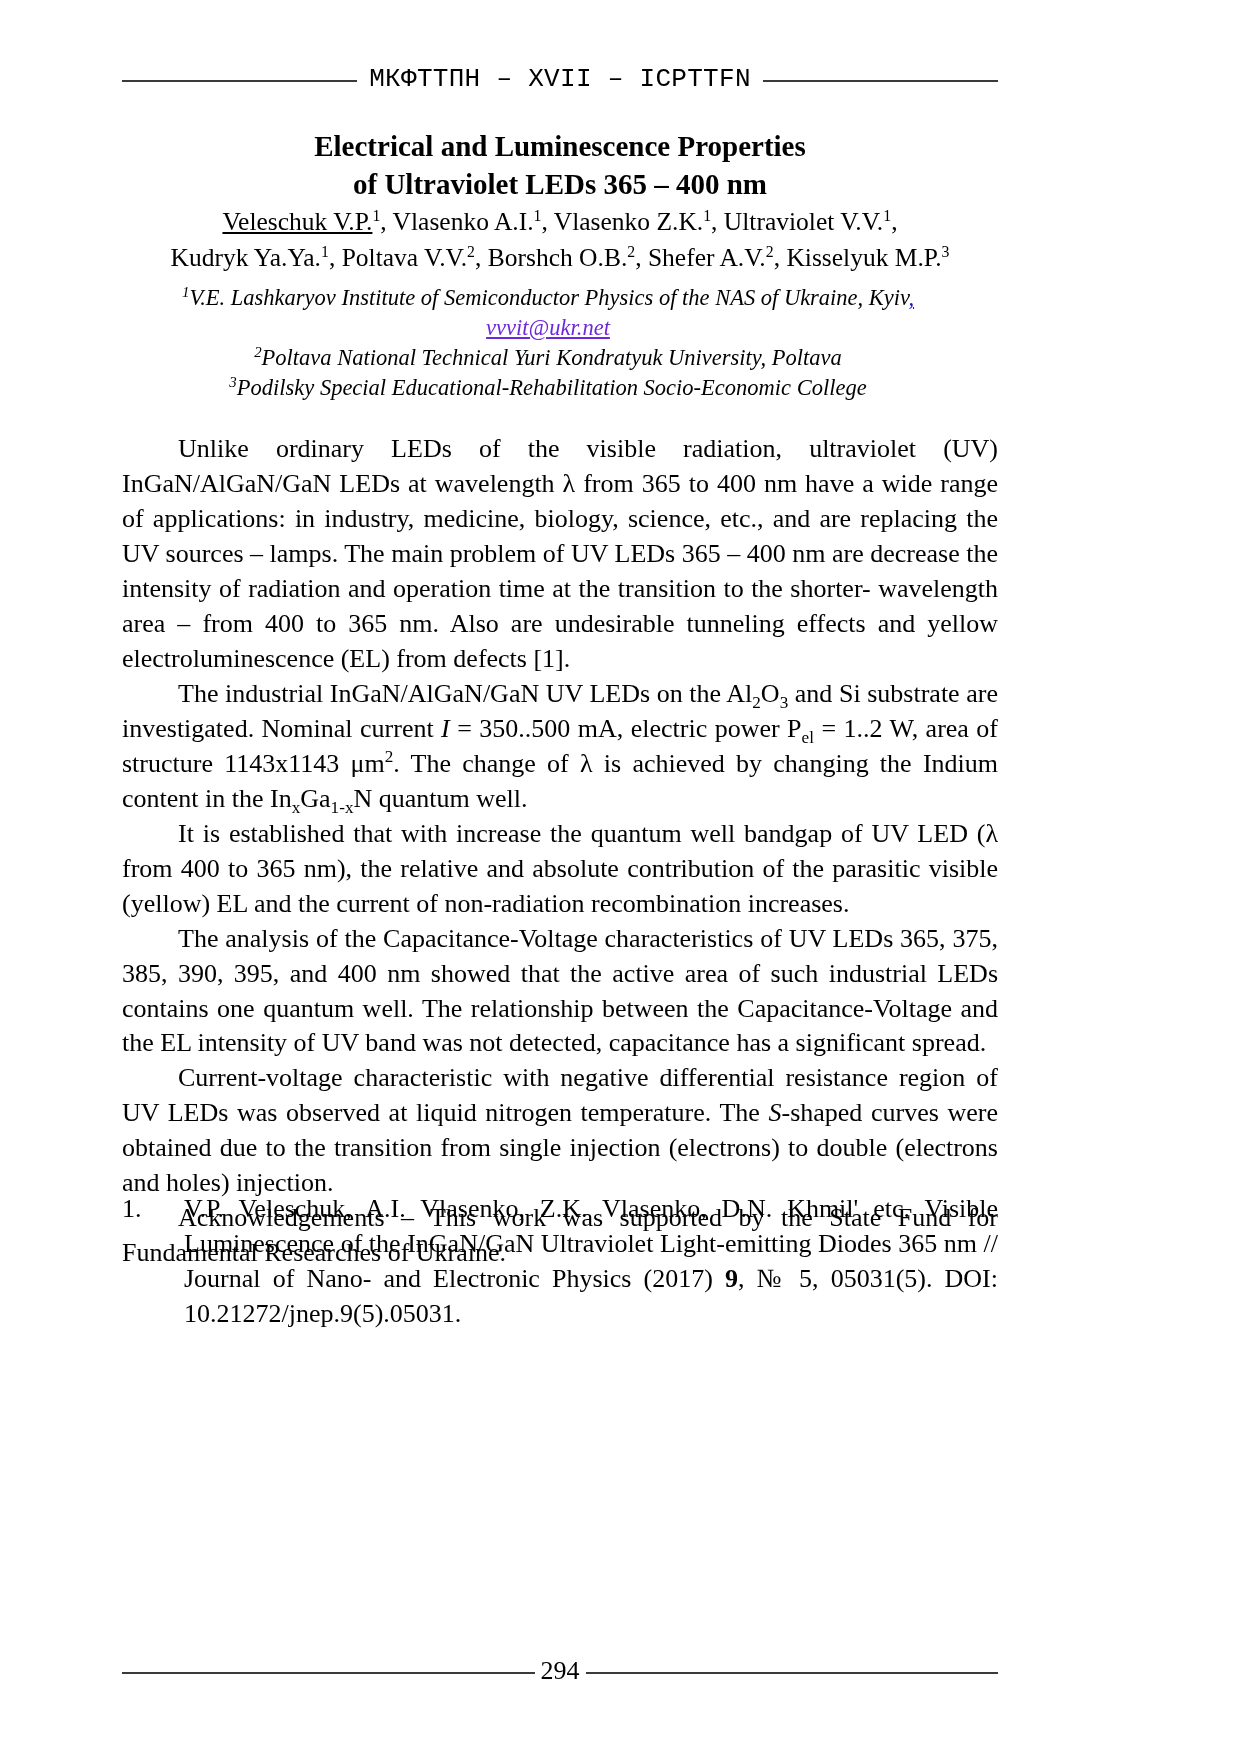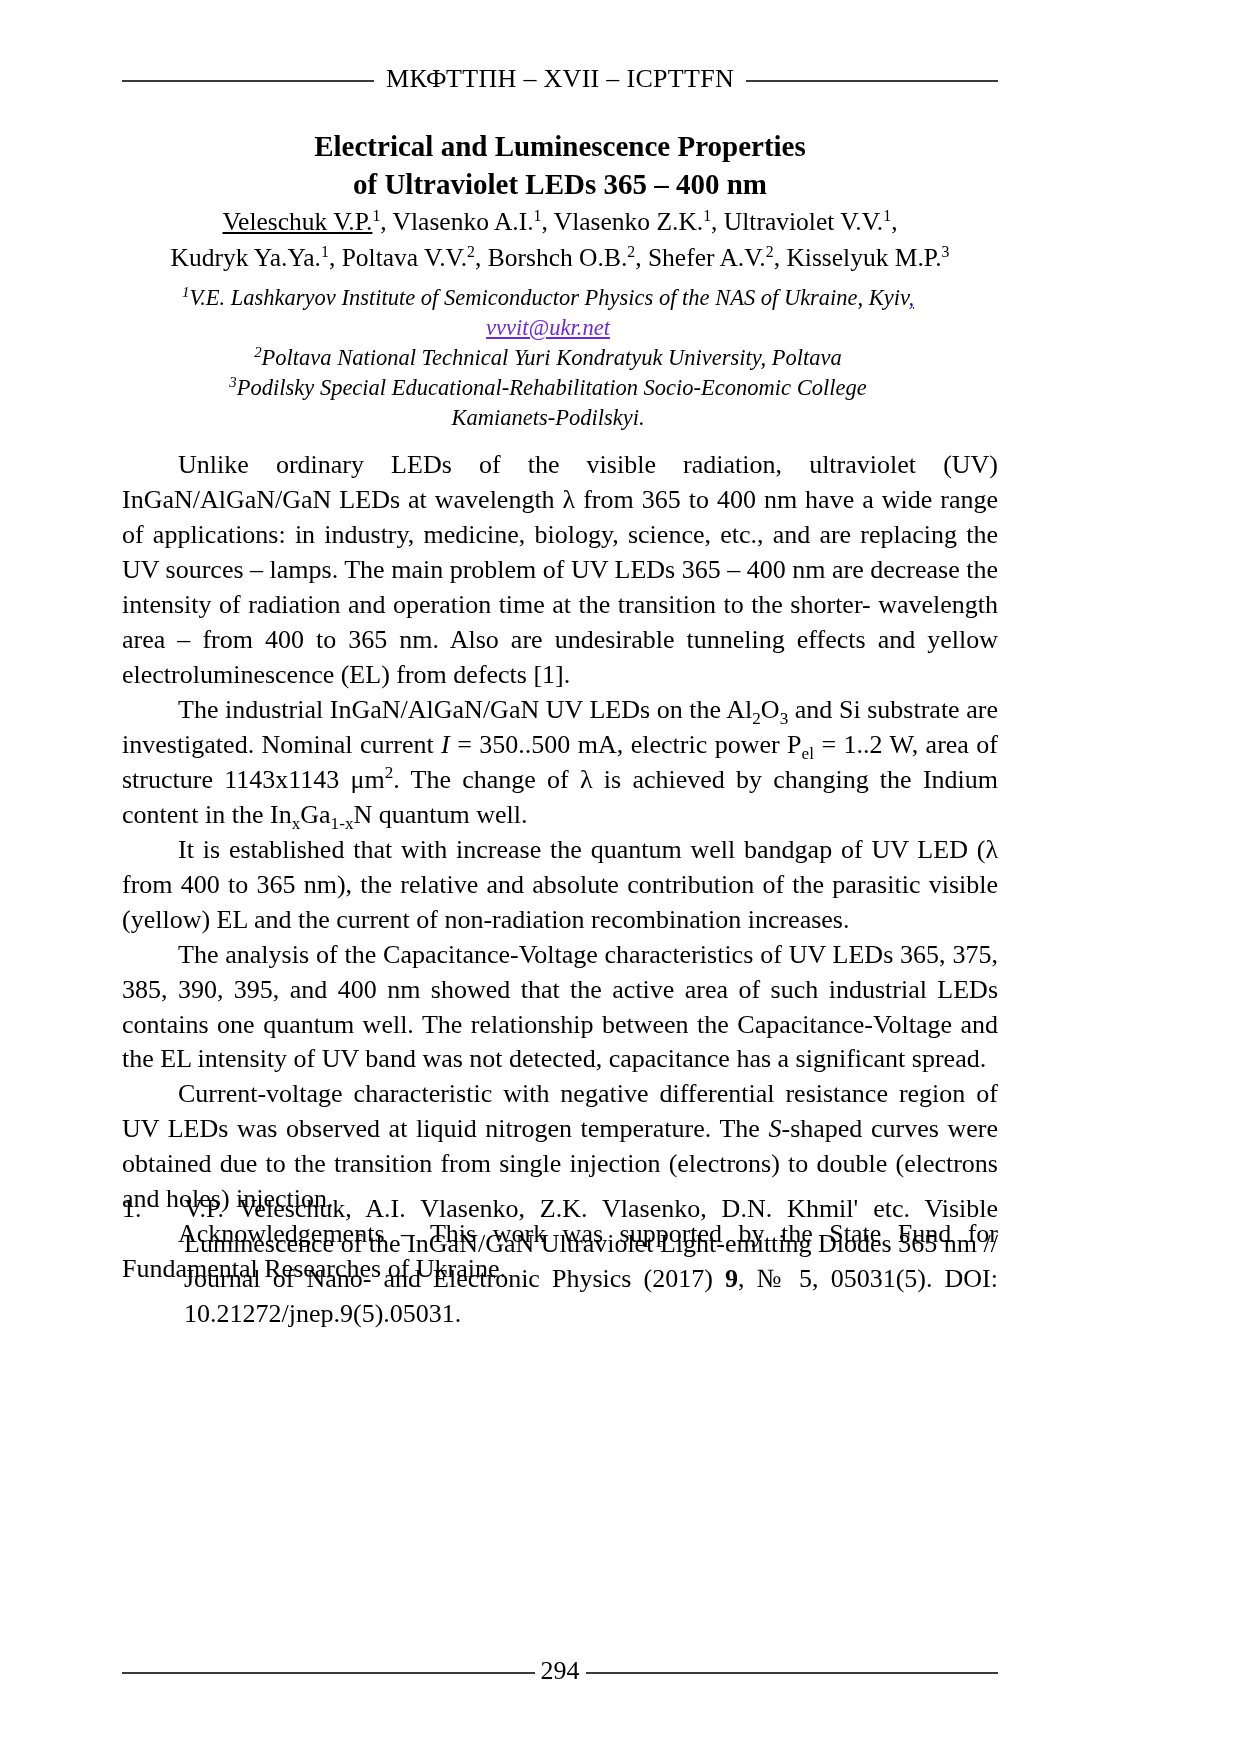--- a/index.html
+++ b/index.html
@@ -26,20 +26,21 @@
   
   .running-header {
     position: absolute;
     top: 68px;
     left: 122px;
     width: 876px;
     display: flex;
     align-items: center;
     justify-content: space-between;
     gap: 0;
+    font-family: Liberation Mono, monospace;
   }
   .rule {
     flex: 1 1 auto;
     height: 0;
     border-top: 2.5px solid #3a3a3a;
   }
   .running-header-text {
     font-size: 26px;
     letter-spacing: 0.3px;
     padding: 0 12px;
@@ -98,21 +99,20 @@
   
   .body-text {
     position: absolute;
     top: 432px;
     left: 122px;
     width: 876px;
     font-size: 26px;
     line-height: 1.345;
     text-align: justify;
     text-justify: inter-word;
-    margin-top: 16px;
   }
   .body-text p {
     margin: 0;
     text-indent: 56px;
   }
   .body-text sub { font-size: 0.66em; vertical-align: sub; line-height: 0; }
   .body-text sup { font-size: 0.66em; vertical-align: super; line-height: 0; }
   .it { font-style: italic; }
 
   
@@ -181,21 +181,20 @@
   <div class="authors">
     <span class="au-line"><span class="underlined">Veleschuk V.P.</span><sup>1</sup><span>, Vlasenko A.I.</span><sup>1</sup><span>, Vlasenko Z.K.</span><sup>1</sup><span>, Ultraviolet V.V.</span><sup>1</sup><span>,</span></span>
     <span class="au-line"><span>Kudryk Ya.Ya.</span><sup>1</sup><span>, Poltava V.V.</span><sup>2</sup><span>, Borshch O.B.</span><sup>2</sup><span>, Shefer A.V.</span><sup>2</sup><span>, Kisselyuk M.P.</span><sup>3</sup></span>
   </div>
 
   <div class="affiliations">
     <span class="aff-line"><sup>1</sup><span>V.E. Lashkaryov Institute of Semiconductor Physics of the NAS of Ukraine, Kyiv</span><span class="comma-link">,</span></span>
     <span class="aff-line"><a class="email-link" href="#">vvvit@ukr.net</a></span>
     <span class="aff-line"><sup>2</sup><span>Poltava National Technical Yuri Kondratyuk University, Poltava</span></span>
     <span class="aff-line"><sup>3</sup><span>Podilsky Special Educational-Rehabilitation Socio-Economic College</span></span>
-    <span class="aff-line">Kamianets-Podilskyi.</span>
   </div>
 
   <div class="body-text">
     <p><span>Unlike ordinary LEDs of the visible radiation, ultraviolet (UV) InGaN/AlGaN/GaN LEDs at wavelength λ from 365 to 400 nm have a wide range of applications: in industry, medicine, biology, science, etc., and are replacing the UV sources – lamps. The main problem of UV LEDs 365 – 400 nm are decrease the intensity of radiation and operation time at the transition to the shorter- wavelength area – from 400 to 365 nm. Also are undesirable tunneling effects and yellow electroluminescence (EL) from defects [1].</span></p>
 
     <p><span>The industrial InGaN/AlGaN/GaN UV LEDs on the Al</span><sub>2</sub><span>O</span><sub>3</sub><span> and Si substrate are investigated. Nominal current </span><span class="it">I</span><span> = 350..500 mA, electric power P</span><sub>el</sub><span> = 1..2 W, area of structure 1143x1143 μm</span><sup>2</sup><span>. The change of λ is achieved by changing the Indium content in the In</span><sub>x</sub><span>Ga</span><sub>1-x</sub><span>N quantum well.</span></p>
 
     <p><span>It is established that with increase the quantum well bandgap of UV LED (λ from 400 to 365 nm), the relative and absolute contribution of the parasitic visible (yellow) EL and the current of non-radiation recombination increases.</span></p>
 
     <p><span>The analysis of the Capacitance-Voltage characteristics of UV LEDs 365, 375, 385, 390, 395, and 400 nm showed that the active area of such industrial LEDs contains one quantum well. The relationship between the Capacitance-Voltage and the EL intensity of UV band was not detected, capacitance has a significant spread.</span></p>

